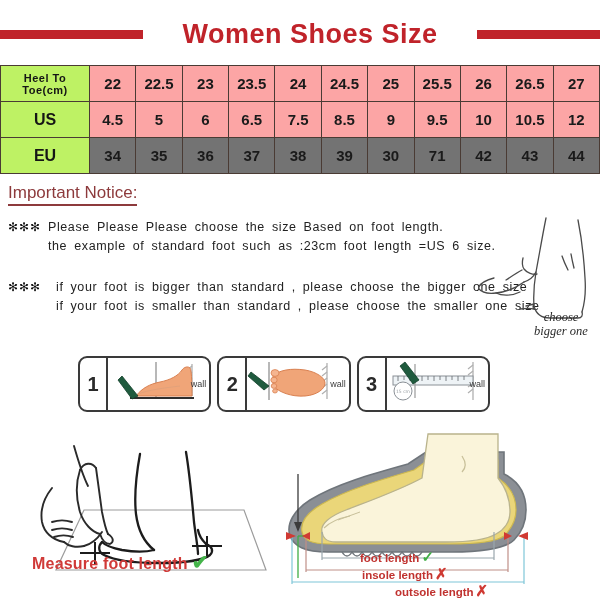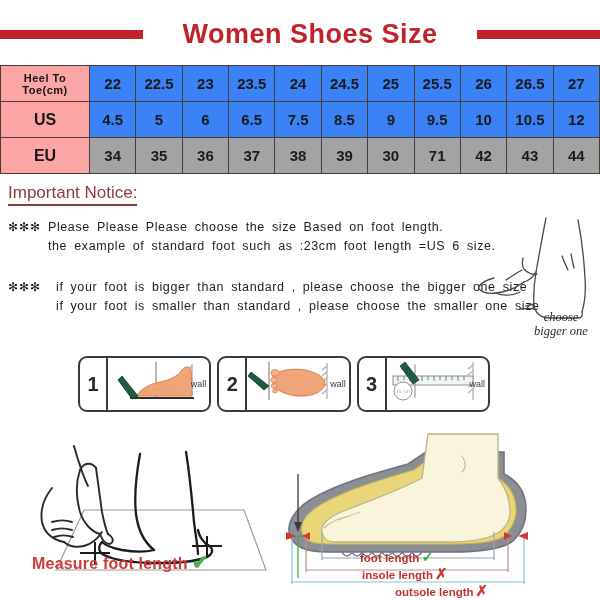--- a/index.html
+++ b/index.html
@@ -30,25 +30,25 @@
     position:absolute;left:0;top:65px;width:600px;height:107px;
     border-collapse:collapse;table-layout:fixed;
   }
   .size-table td{
     border:1px solid #4a3b34;
     text-align:center;vertical-align:middle;
     font-size:15px;font-weight:bold;color:#1a1a1a;
     padding:0;height:35px;
   }
   .size-table td.rowlabel{
-    background:#fca5a5;width:88px;font-size:16px;color:#151515;
+    background:#bef264;width:88px;font-size:16px;color:#151515;
   }
   .size-table td.rowlabel.small{font-size:11px;letter-spacing:0.5px;}
-  .size-table tr.beige td.cell{background:#3b82f6;}
-  .size-table tr.blue td.cell{background:#a3a3a3;}
+  .size-table tr.beige td.cell{background:#fca5a5;}
+  .size-table tr.blue td.cell{background:#737373;}
 
   
   .notice{position:absolute;left:8px;top:184px;width:520px;}
   .notice-head{
     color:#8d3a3c;font-size:17px;font-weight:normal;
     border-bottom:2px solid #8d3a3c;display:inline-block;
     padding-bottom:1px;line-height:1.1;
   }
   .notice-block{margin-top:12px;font-size:12.5px;color:#222;letter-spacing:0.6px;}
   .notice-line{display:flex;line-height:19px;white-space:nowrap;}

